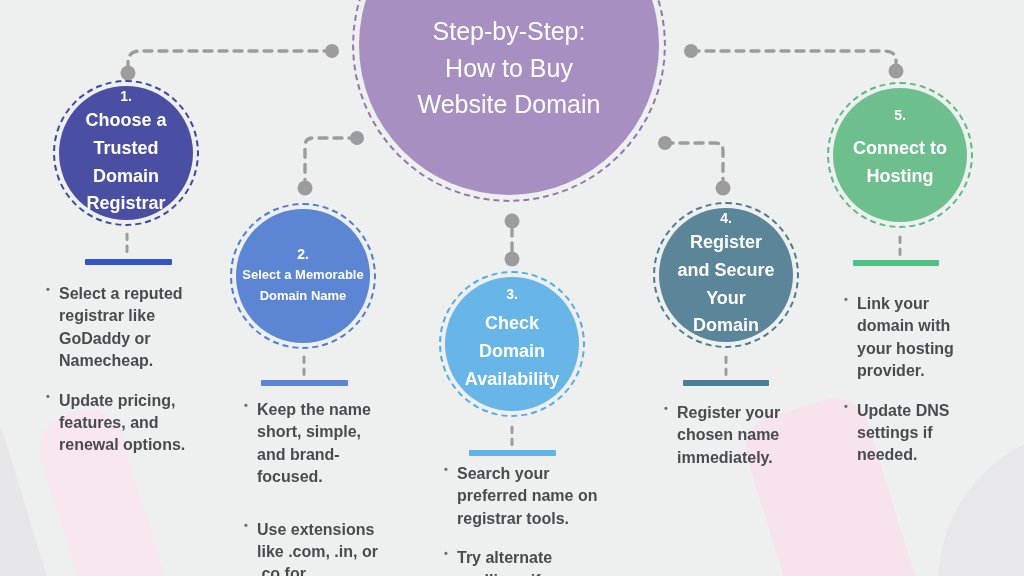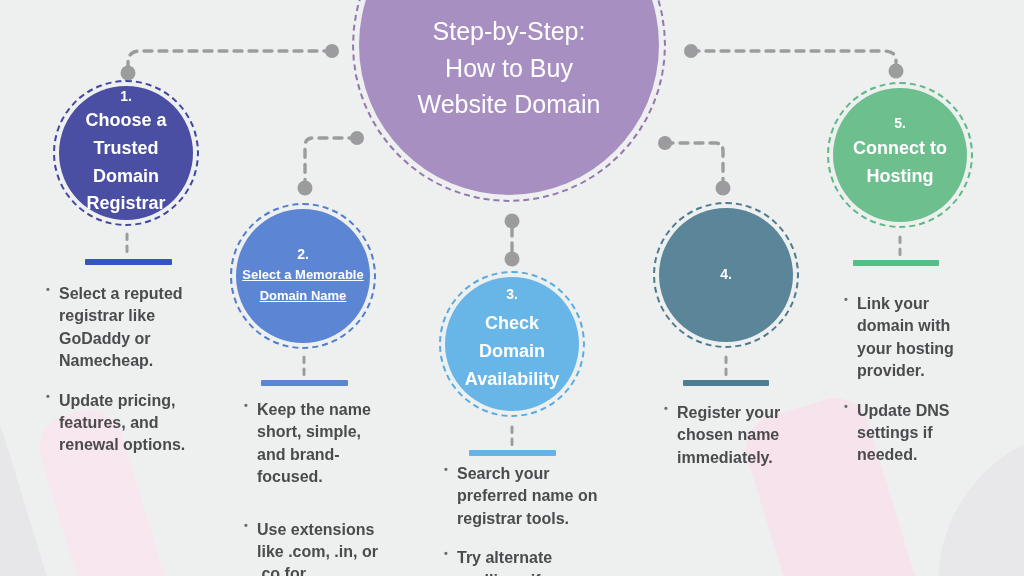--- a/index.html
+++ b/index.html
@@ -32,24 +32,24 @@
   .main-circle .fill { position:absolute; inset:5px; border-radius:50%; background:#a88fc1; }
   .main-title { position:absolute; left:352px; top:13px; width:314px; text-align:center; color:#ffffff; font-size:25px; font-weight:400; line-height:36.5px; }
   .main-title span { display:block; }
 
   .c1 { left:53px;  top:80px;  border-color:#4146a0; } .c1 .fill { background:#4a4fa4; }
   .c2 { left:230px; top:203px; border-color:#507cd2; } .c2 .fill { background:#5c86d4; }
   .c3 { left:439px; top:271px; border-color:#57ace4; } .c3 .fill { background:#68b5e8; }
   .c4 { left:653px; top:202px; border-color:#4f7b8f; } .c4 .fill { background:#5b8598; }
   .c5 { left:827px; top:82px;  border-color:#5db984; } .c5 .fill { background:#6dbf8e; }
   .c1 .ttl { width:128px; margin:0 auto; }
-  .c2 .ttl { width:134px; margin:0 auto; font-size:13px;text-decoration:underline; }
+  .c2 .ttl { width:134px; margin:0 auto; font-size:13px; }
   .c3 .ttl { width:116px; margin:8px auto; }
   .c4 .ttl { width:106px; margin:0 auto; }
-  .c5 .ttl { width:100px; margin:4px auto; }
+  .c5 .ttl { width:100px; margin:12px auto; }
 
   
   .bar { position:absolute; height:6px; border-radius:1px; }
   .b1 { left:85px;  top:259px; width:87px; background:#3353c9; }
   .b2 { left:261px; top:380px; width:87px; background:#5c86d4; }
   .b3 { left:469px; top:450px; width:87px; background:#5fb5ea; }
   .b4 { left:683px; top:380px; width:86px; background:#4e7e93; }
   .b5 { left:853px; top:260px; width:86px; background:#51c087; }
 
   
@@ -149,20 +149,21 @@
   <div class="bar b3"></div>
   <ul class="bullets u3">
     <li>Search your preferred name on registrar tools.</li>
     <li>Try alternate spellings if your name is taken.</li>
   </ul>
 
   <div class="circle c4">
     <div class="fill">
       <div class="label">
         <span class="num">4.</span>
+        <span class="ttl">Register and Secure Your Domain</span>
       </div>
     </div>
   </div>
   <div class="bar b4"></div>
   <ul class="bullets u4">
     <li>Register your chosen name immediately.</li>
   </ul>
 
   <div class="circle c5">
     <div class="fill">

